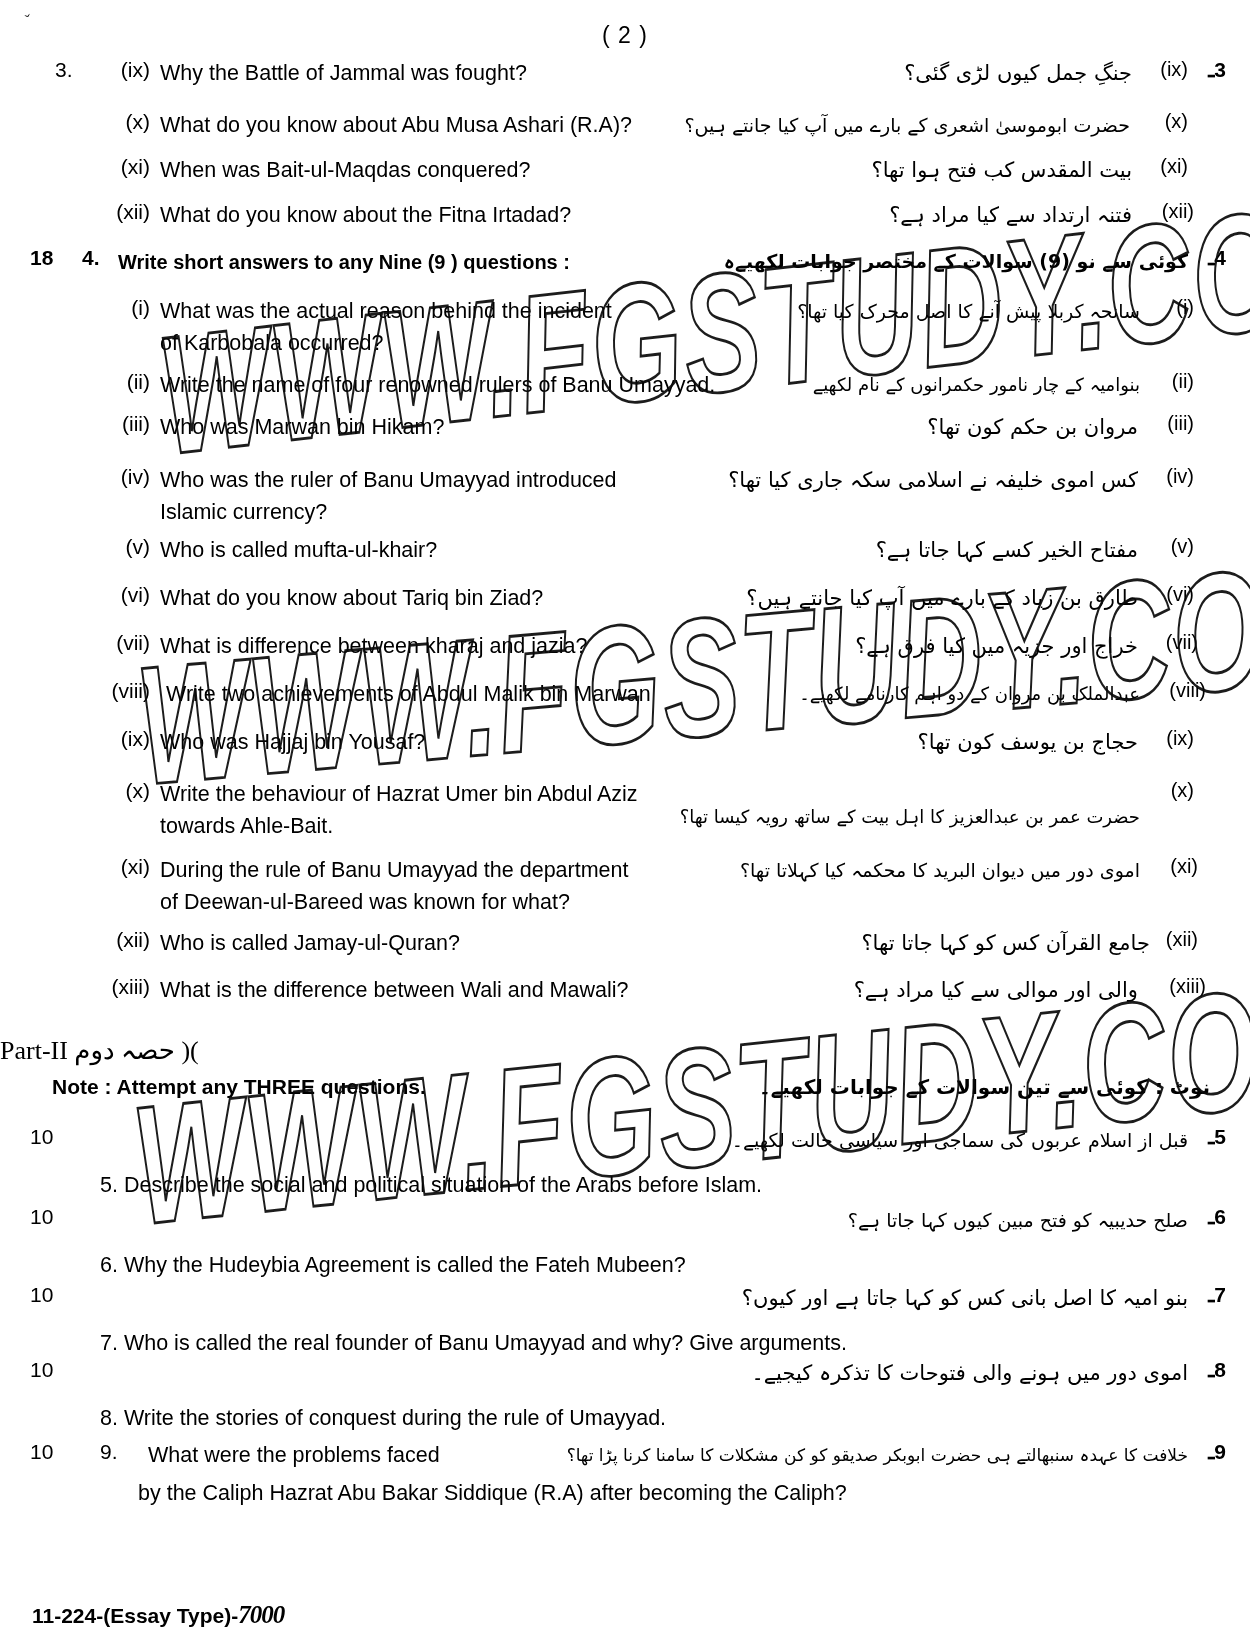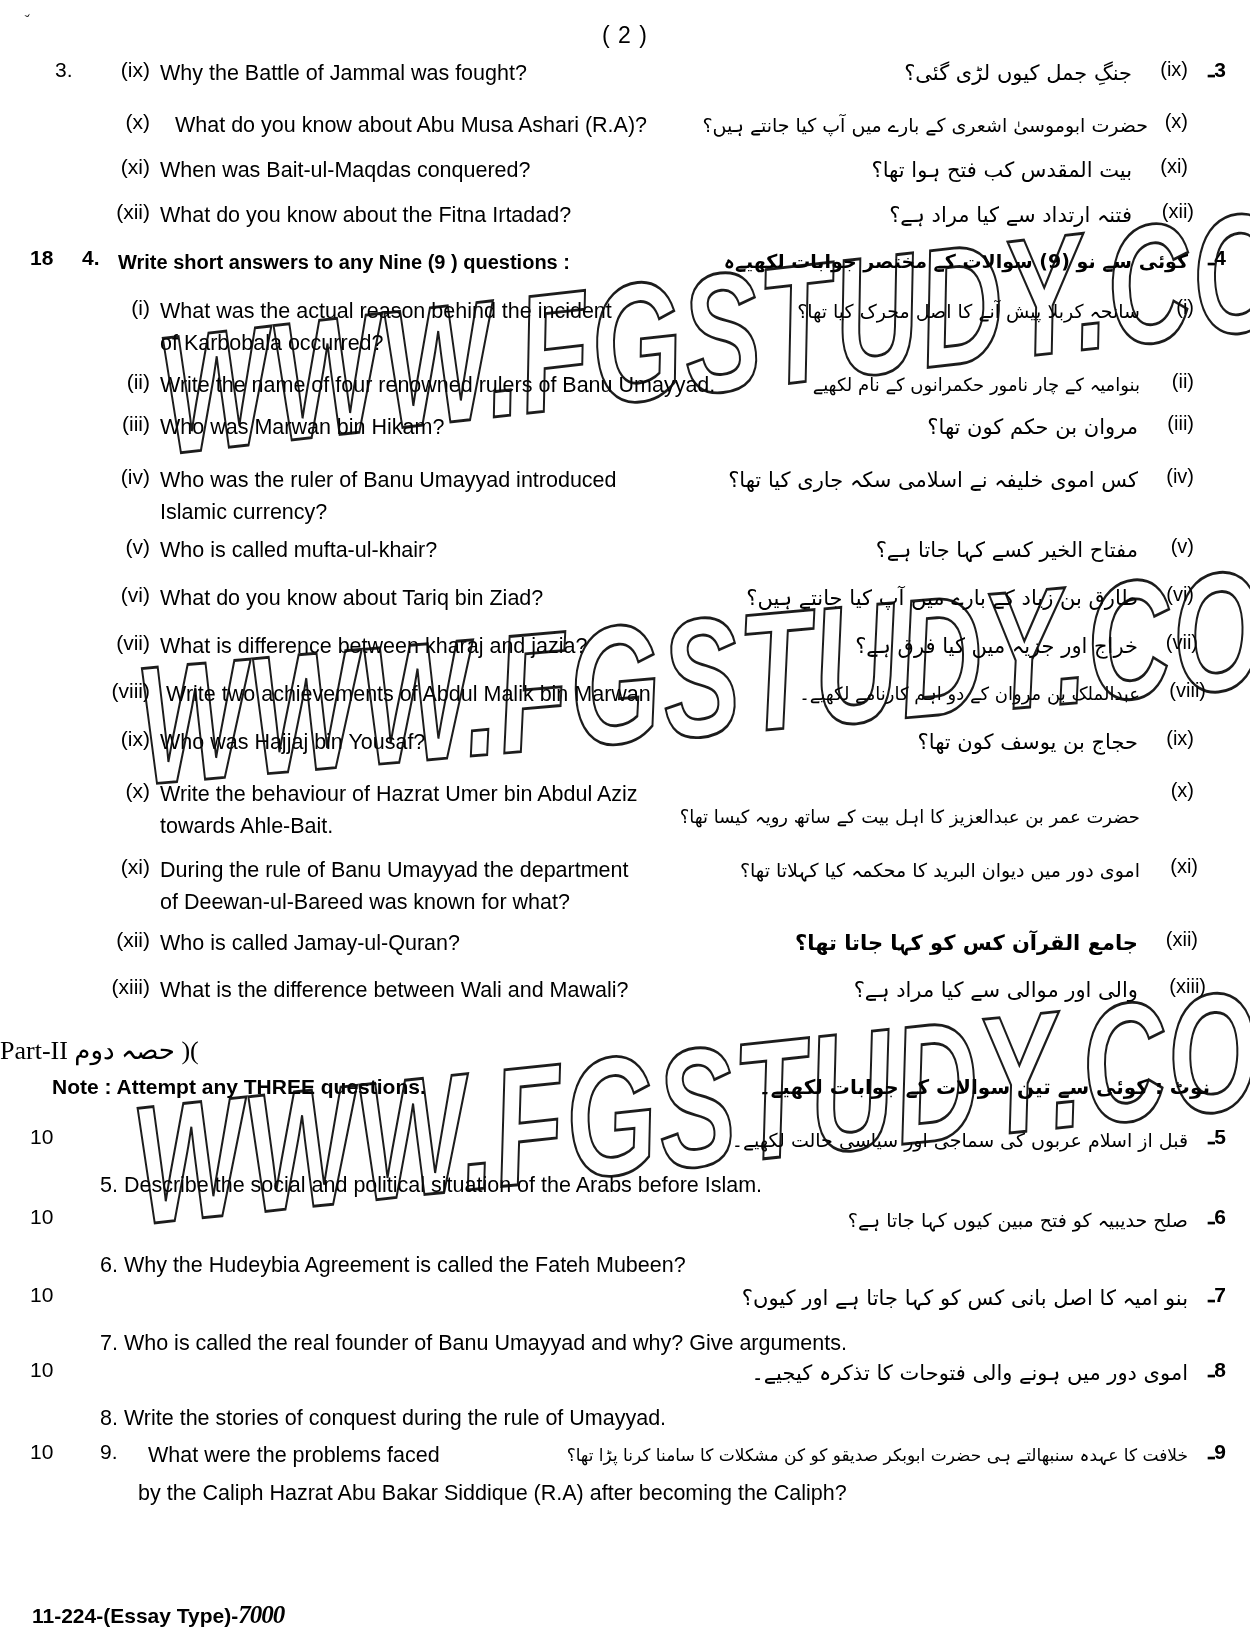--- a/index.html
+++ b/index.html
@@ -193,23 +193,23 @@
     <span class="qnum" style="left:55px;">3.</span>
     <span class="rn" style="left:92px; width:58px;">(ix)</span>
     <span class="eng" style="left:160px;">Why the Battle of Jammal was fought?</span>
     <span class="urdu-num" style="top:0;">3ـ</span>
     <span class="urdu-rn" style="right:62px;">(ix)</span>
     <span class="urdu" style="right:118px;">جنگِ جمل کیوں لڑی گئی؟</span>
   </div>
 
   <div class="row" style="top:110px;">
     <span class="rn" style="left:92px; width:58px;">(x)</span>
-    <span class="eng" style="left:160px;margin-left:15px;">What do you know about Abu Musa Ashari (R.A)?</span>
+    <span class="eng" style="left:160px;">What do you know about Abu Musa Ashari (R.A)?</span>
     <span class="urdu-rn" style="right:62px;">(x)</span>
-    <span class="urdu" style="right:102px; font-size:19px;margin-left:20px;">حضرت ابوموسیٰ اشعری کے بارے میں آپ کیا جانتے ہیں؟</span>
+    <span class="urdu" style="right:120px; font-size:19px;margin-left:20px;">حضرت ابوموسیٰ اشعری کے بارے میں آپ کیا جانتے ہیں؟</span>
   </div>
 
   <div class="row" style="top:155px;">
     <span class="rn" style="left:92px; width:58px;">(xi)</span>
     <span class="eng" style="left:160px;">When was Bait-ul-Maqdas conquered?</span>
     <span class="urdu-rn" style="right:62px;">(xi)</span>
     <span class="urdu" style="right:118px;margin-left:42px;">بیت المقدس کب فتح ہوا تھا؟</span>
   </div>
 
   <div class="row" style="top:200px;">
@@ -305,21 +305,21 @@
     <span class="eng" style="left:160px;">During the rule of Banu Umayyad the department</span>
     <span class="eng" style="left:160px; top:32px;">of Deewan-ul-Bareed was known for what?</span>
     <span class="urdu-rn" style="right:52px;">(xi)</span>
     <span class="urdu" style="right:110px; font-size:19px;">اموی دور میں دیوان البرید کا محکمہ کیا کہلاتا تھا؟</span>
   </div>
 
   <div class="row" style="top:928px;">
     <span class="rn" style="left:82px; width:68px;">(xii)</span>
     <span class="eng" style="left:160px;">Who is called Jamay-ul-Quran?</span>
     <span class="urdu-rn" style="right:52px;">(xii)</span>
-    <span class="urdu" style="right:112px;font-weight:bold;">جامع القرآن کس کو کہا جاتا تھا؟</span>
+    <span class="urdu" style="right:100px;">جامع القرآن کس کو کہا جاتا تھا؟</span>
   </div>
 
   <div class="row" style="top:975px;">
     <span class="rn" style="left:68px; width:82px;">(xiii)</span>
     <span class="eng" style="left:160px;">What is the difference between Wali and Mawali?</span>
     <span class="urdu-rn" style="right:44px;">(xiii)</span>
     <span class="urdu" style="right:112px;">والی اور موالی سے کیا مراد ہے؟</span>
   </div>
 
   <div class="part-head" style="top:1035px;">

